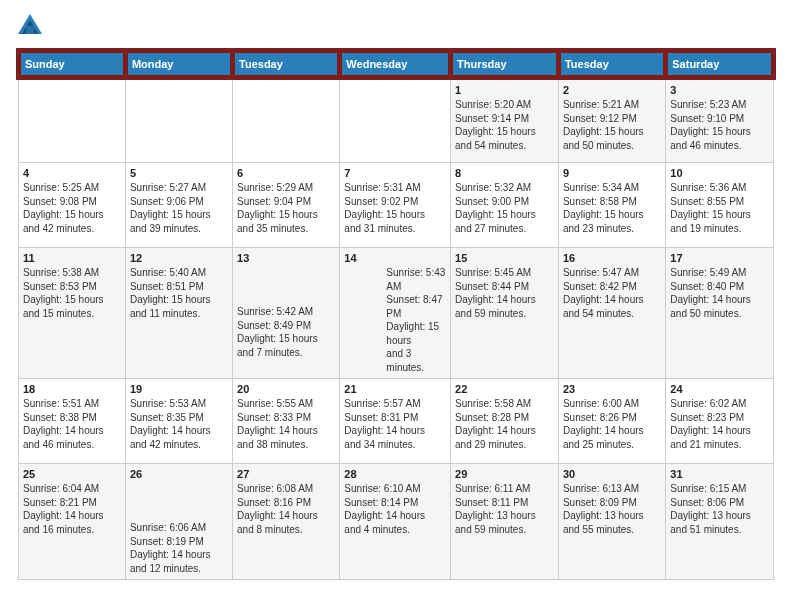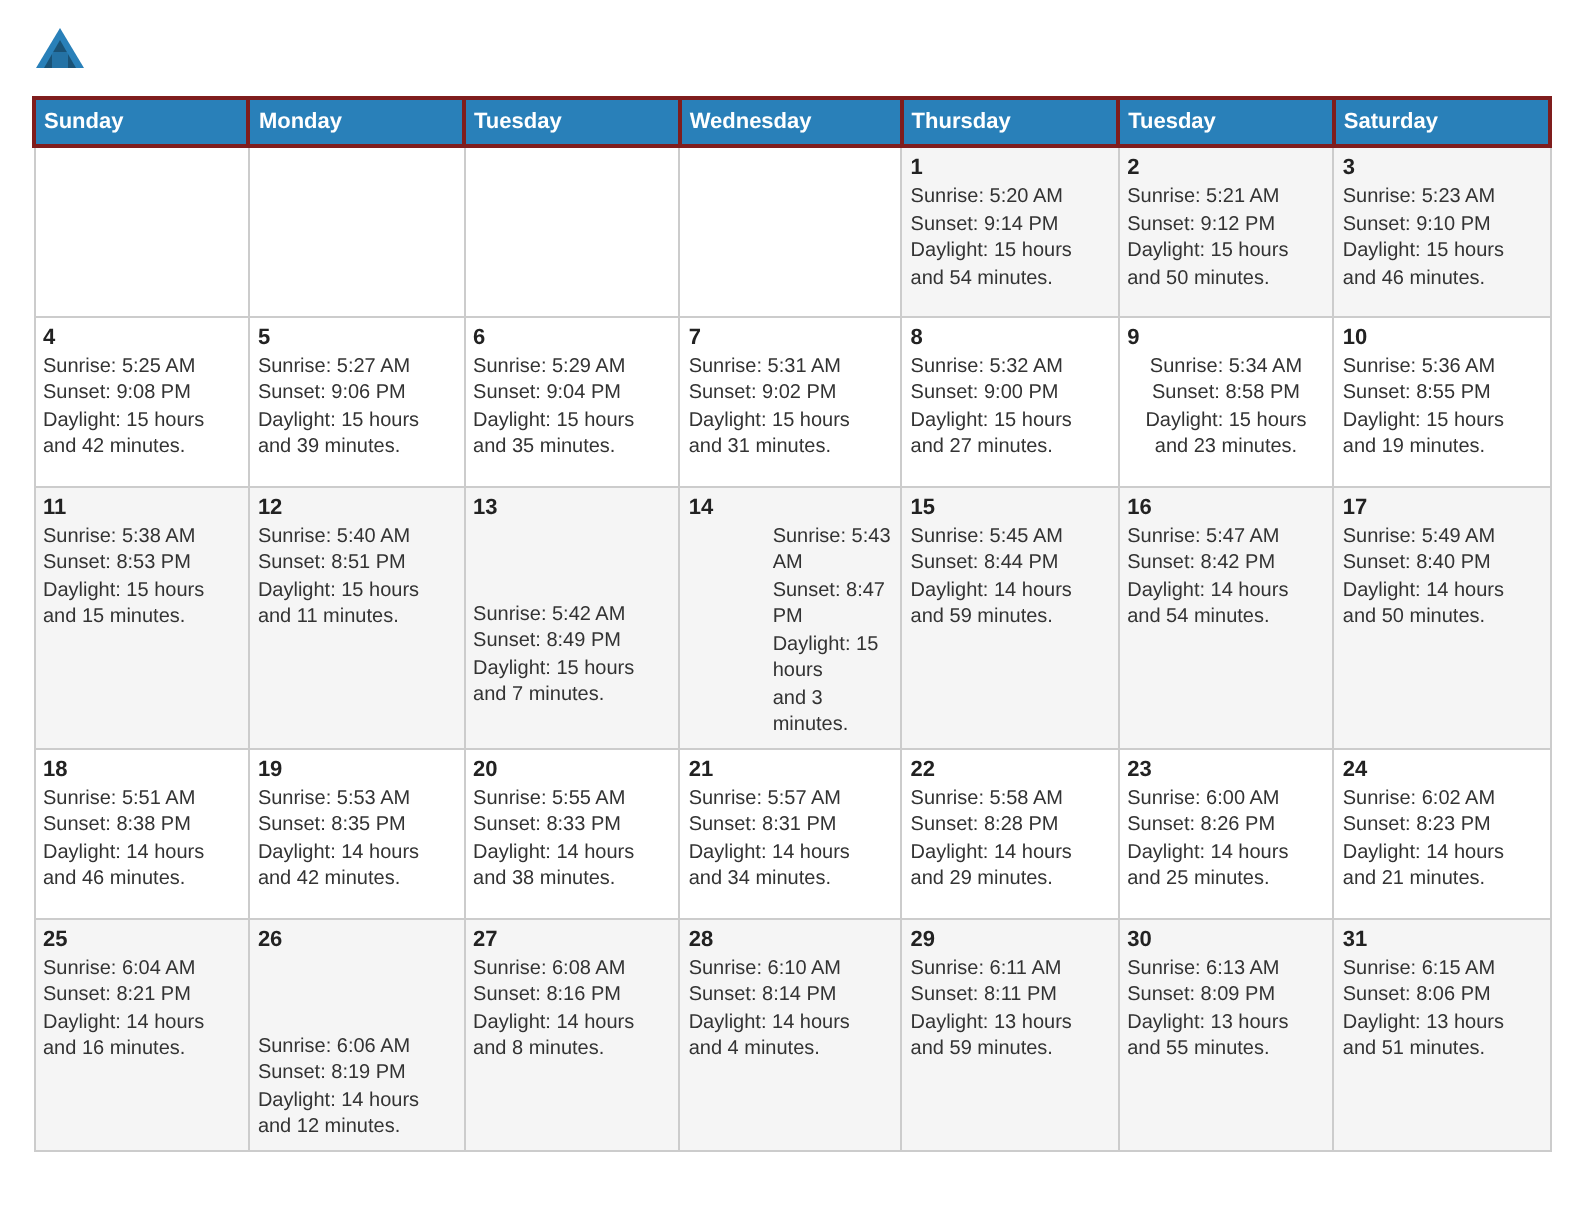--- a/index.html
+++ b/index.html
@@ -54,21 +54,21 @@
       border-collapse: collapse;
       font-size: 10.5px;
     }
     .calendar thead tr th {
       background: #2980b9;
       color: #fff;
       padding: 5px 4px;
       text-align: left;
       font-weight: bold;
       font-size: 11px;
-      border: 2px solid #7f1d1d;
+      border: 5px solid #7f1d1d;
     }
     .calendar tbody tr td {
       border: 1px solid #ccc;
       vertical-align: top;
       padding: 4px 4px;
       width: 113px;
       height: 85px;
       background: #fff;
     }
     .calendar tbody tr:nth-child(odd) td {
@@ -187,21 +187,21 @@
           </td>
           <td>
             <div class="day-num">8</div>
             <div class="day-info" style="white-space: pre-line;">Sunrise: 5:32 AM
 Sunset: 9:00 PM
 Daylight: 15 hours
 and 27 minutes.</div>
           </td>
           <td>
             <div class="day-num">9</div>
-            <div class="day-info" style="white-space: pre-line; text-align: center;">Sunrise: 5:34 AM
+            <div class="day-info" style="white-space: pre-line;">Sunrise: 5:34 AM
 Sunset: 8:58 PM
 Daylight: 15 hours
 and 23 minutes.</div>
           </td>
           <td>
             <div class="day-num">10</div>
             <div class="day-info" style="white-space: pre-line;">Sunrise: 5:36 AM
 Sunset: 8:55 PM
 Daylight: 15 hours
 and 19 minutes.</div>

